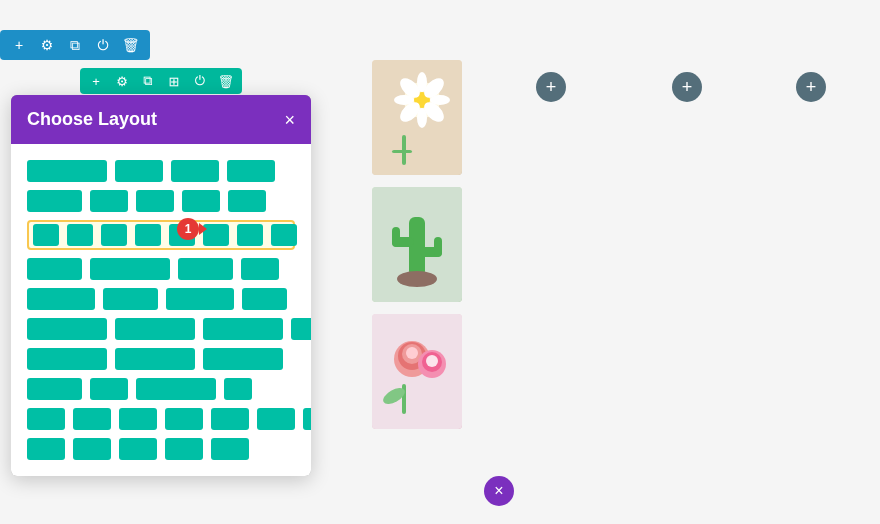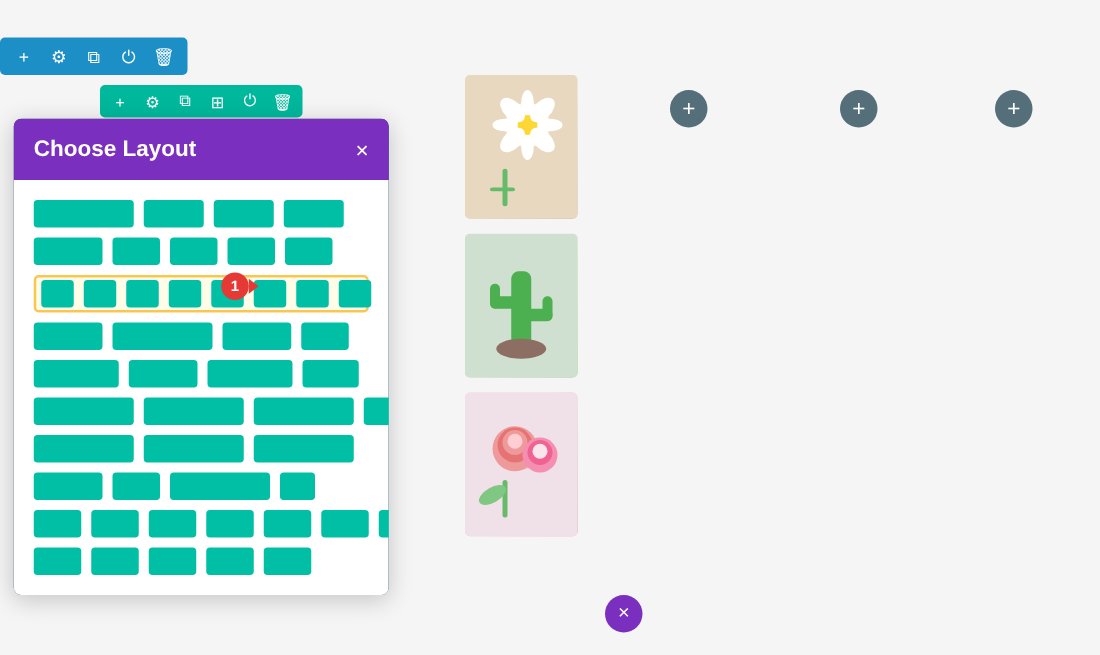--- a/index.html
+++ b/index.html
@@ -55,21 +55,21 @@
       height: 16px;
       display: flex; align-items: center; justify-content: center;
     }
 
     
     .modal {
       position: absolute;
       top: 95px;
       left: 11px;
       width: 300px;
-      background: #0c4a6e;
+      background: #a3a3a3;
       border-radius: 6px;
       box-shadow: 0 4px 20px rgba(0,0,0,0.2);
       z-index: 20;
       overflow: hidden;
     }
 
     .modal-header {
       background: #7b2fbe;
       color: #fff;
       padding: 14px 16px;

